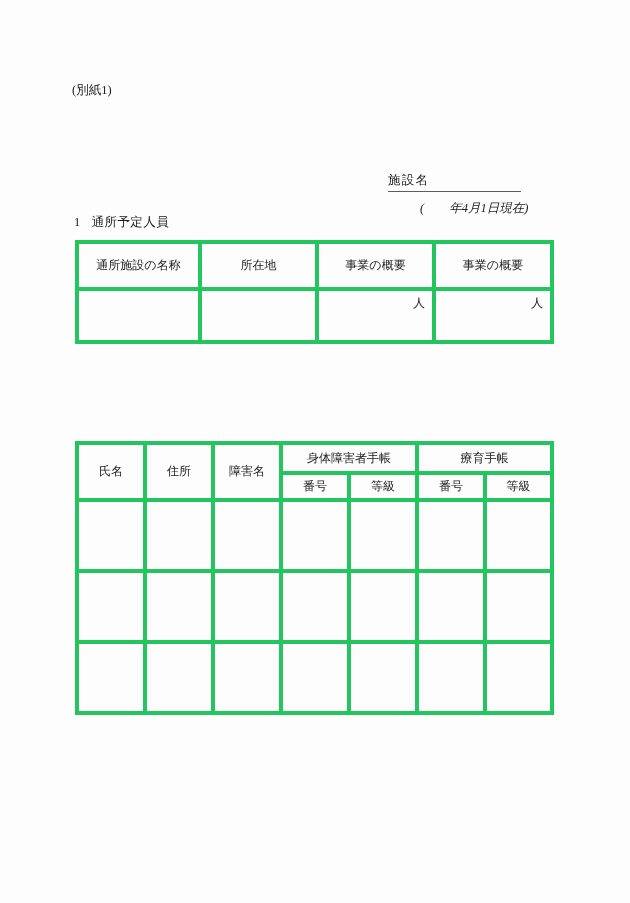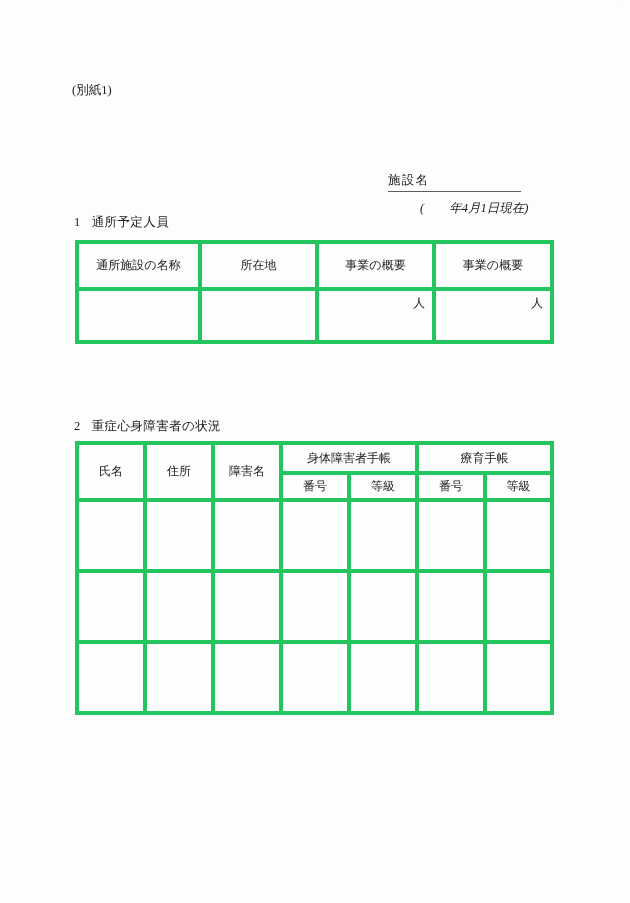--- a/index.html
+++ b/index.html
@@ -169,23 +169,20 @@
     <tbody>
       <tr>
         <td></td>
         <td></td>
         <td class="unit-cell">人</td>
         <td class="unit-cell">人</td>
       </tr>
     </tbody>
   </table>
 
-  <div class="section-heading sec2">
-    <span class="num">2</span><span>重症心身障害者の状況</span>
-  </div>
 
   <table class="form-table" id="table-persons">
     <colgroup>
       <col class="c-shimei">
         <col class="c-jusho">
         <col class="c-shogai">
       <col class="c-num1">
         <col class="c-gr1">
         <col class="c-num2">
         <col class="c-gr2">

